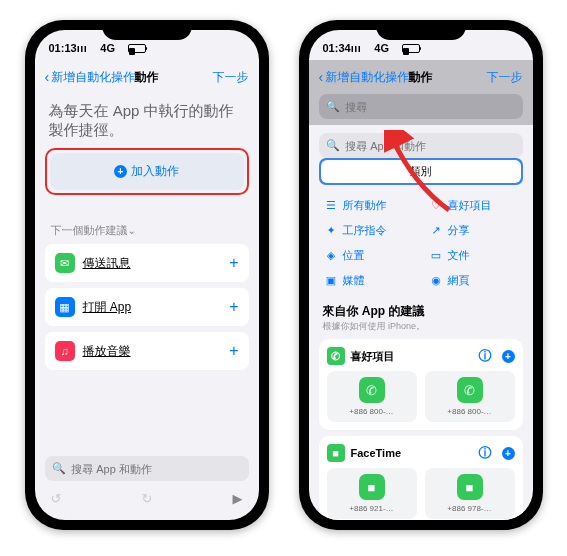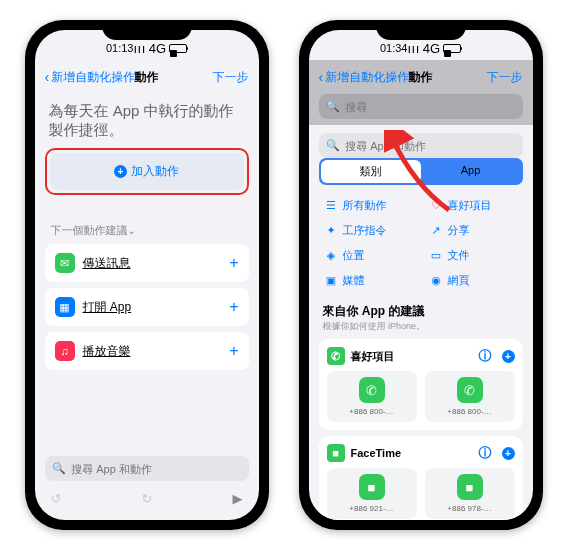--- a/index.html
+++ b/index.html
@@ -35,28 +35,28 @@
       transform: translateX(-50%);
       width: 90px;
       height: 20px;
       background: #000;
       border-radius: 0 0 14px 14px;
       z-index: 10;
     }
     .status-bar {
       height: 30px;
       display: flex;
-      justify-content: center;
+      justify-content: flex-start;
       align-items: center;
       padding: 6px 14px 0;
       font-size: 11px;
-      font-weight: 400;
+      font-weight: 700;
       color: #000;
     }
-    .status-right { display: flex; align-items: center; gap: 3px; font-size: 13px; }
+    .status-right { display: flex; align-items: center; gap: 13px; font-size: 11px; }
     .signal-dots { letter-spacing: 0.5px; }
     .battery { 
       width: 18px; height: 9px; border: 1px solid #000; border-radius: 2px;
       position: relative; display: inline-block;
     }
     .battery::after {
       content: ''; position: absolute; right: -2px; top: 2px;
       width: 1.5px; height: 3px; background: #000; border-radius: 0 1px 1px 0;
     }
     .battery-fill { width: 40%; height: 100%; background: #000; border-radius: 1px; display:inline-block;}
@@ -273,21 +273,20 @@
         <input class="search-input" placeholder="搜尋" style="">
       </div>
     </div>
     <div class="content2">
       <div class="search-bar" style="background:#e4e4e9;">
         <span>🔍</span>
         <input class="search-input" placeholder="搜尋 App 和動作" style="">
       </div>
       <div class="segment">
         <div class="seg-item seg-active">類別</div>
-        <div class="seg-item">App</div>
       </div>
       <div class="cat-grid">
         <div class="cat-item">
             <span class="cat-icon">☰</span>
             <span>所有動作</span>
           </div>
         <div class="cat-item">
             <span class="cat-icon heart-icon">♡</span>
             <span>喜好項目</span>
           </div>

